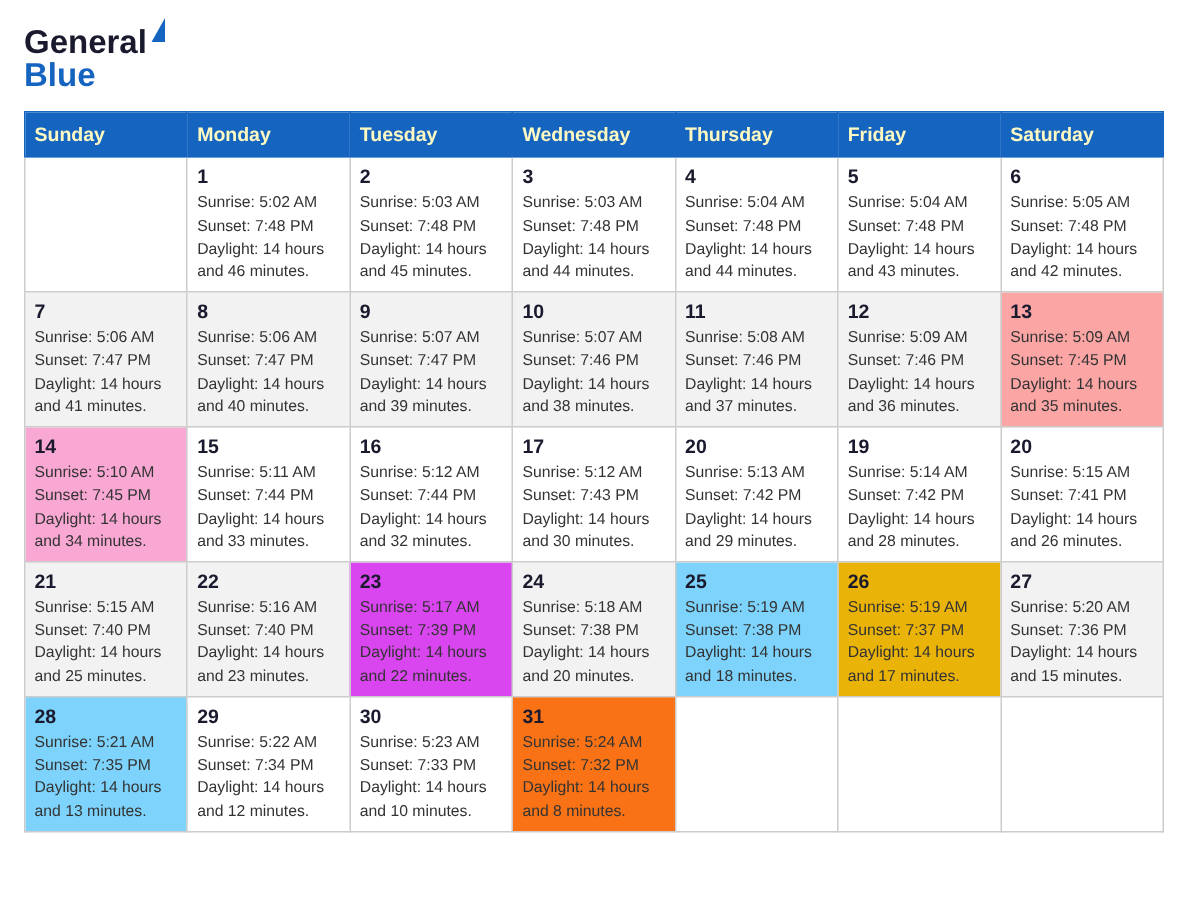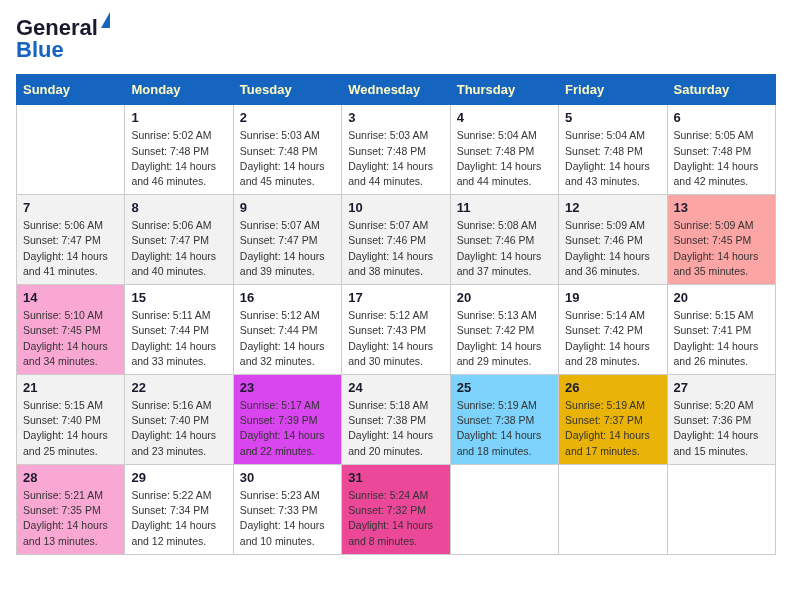--- a/index.html
+++ b/index.html
@@ -224,33 +224,33 @@
         <td style="background: #eab308; margin-left: 36px;">
           <span class="day-num">26</span>
           <div class="day-info">Sunrise: 5:19 AM<br>Sunset: 7:37 PM<br>Daylight: 14 hours<br>and 17 minutes.</div>
         </td>
         <td style="background: rgb(242, 242, 242);">
           <span class="day-num">27</span>
           <div class="day-info">Sunrise: 5:20 AM<br>Sunset: 7:36 PM<br>Daylight: 14 hours<br>and 15 minutes.</div>
         </td>
       </tr>
       <tr>
-        <td style="background: #f9a8d4;">
+        <td style="background: #7dd3fc;">
           <span class="day-num">28</span>
           <div class="day-info">Sunrise: 5:21 AM<br>Sunset: 7:35 PM<br>Daylight: 14 hours<br>and 13 minutes.</div>
         </td>
         <td style="background: rgb(255, 255, 255); margin-top: 24px;">
           <span class="day-num">29</span>
           <div class="day-info">Sunrise: 5:22 AM<br>Sunset: 7:34 PM<br>Daylight: 14 hours<br>and 12 minutes.</div>
         </td>
         <td style="background: rgb(255, 255, 255);">
           <span class="day-num">30</span>
           <div class="day-info">Sunrise: 5:23 AM<br>Sunset: 7:33 PM<br>Daylight: 14 hours<br>and 10 minutes.</div>
         </td>
-        <td style="background: #ec4899;">
+        <td style="background: #f97316;">
           <span class="day-num">31</span>
           <div class="day-info">Sunrise: 5:24 AM<br>Sunset: 7:32 PM<br>Daylight: 14 hours<br>and 8 minutes.</div>
         </td>
         <td class="empty-cell"></td>
         <td class="empty-cell"></td>
         <td class="empty-cell"></td>
       </tr>
     </tbody>
 </table>
 

